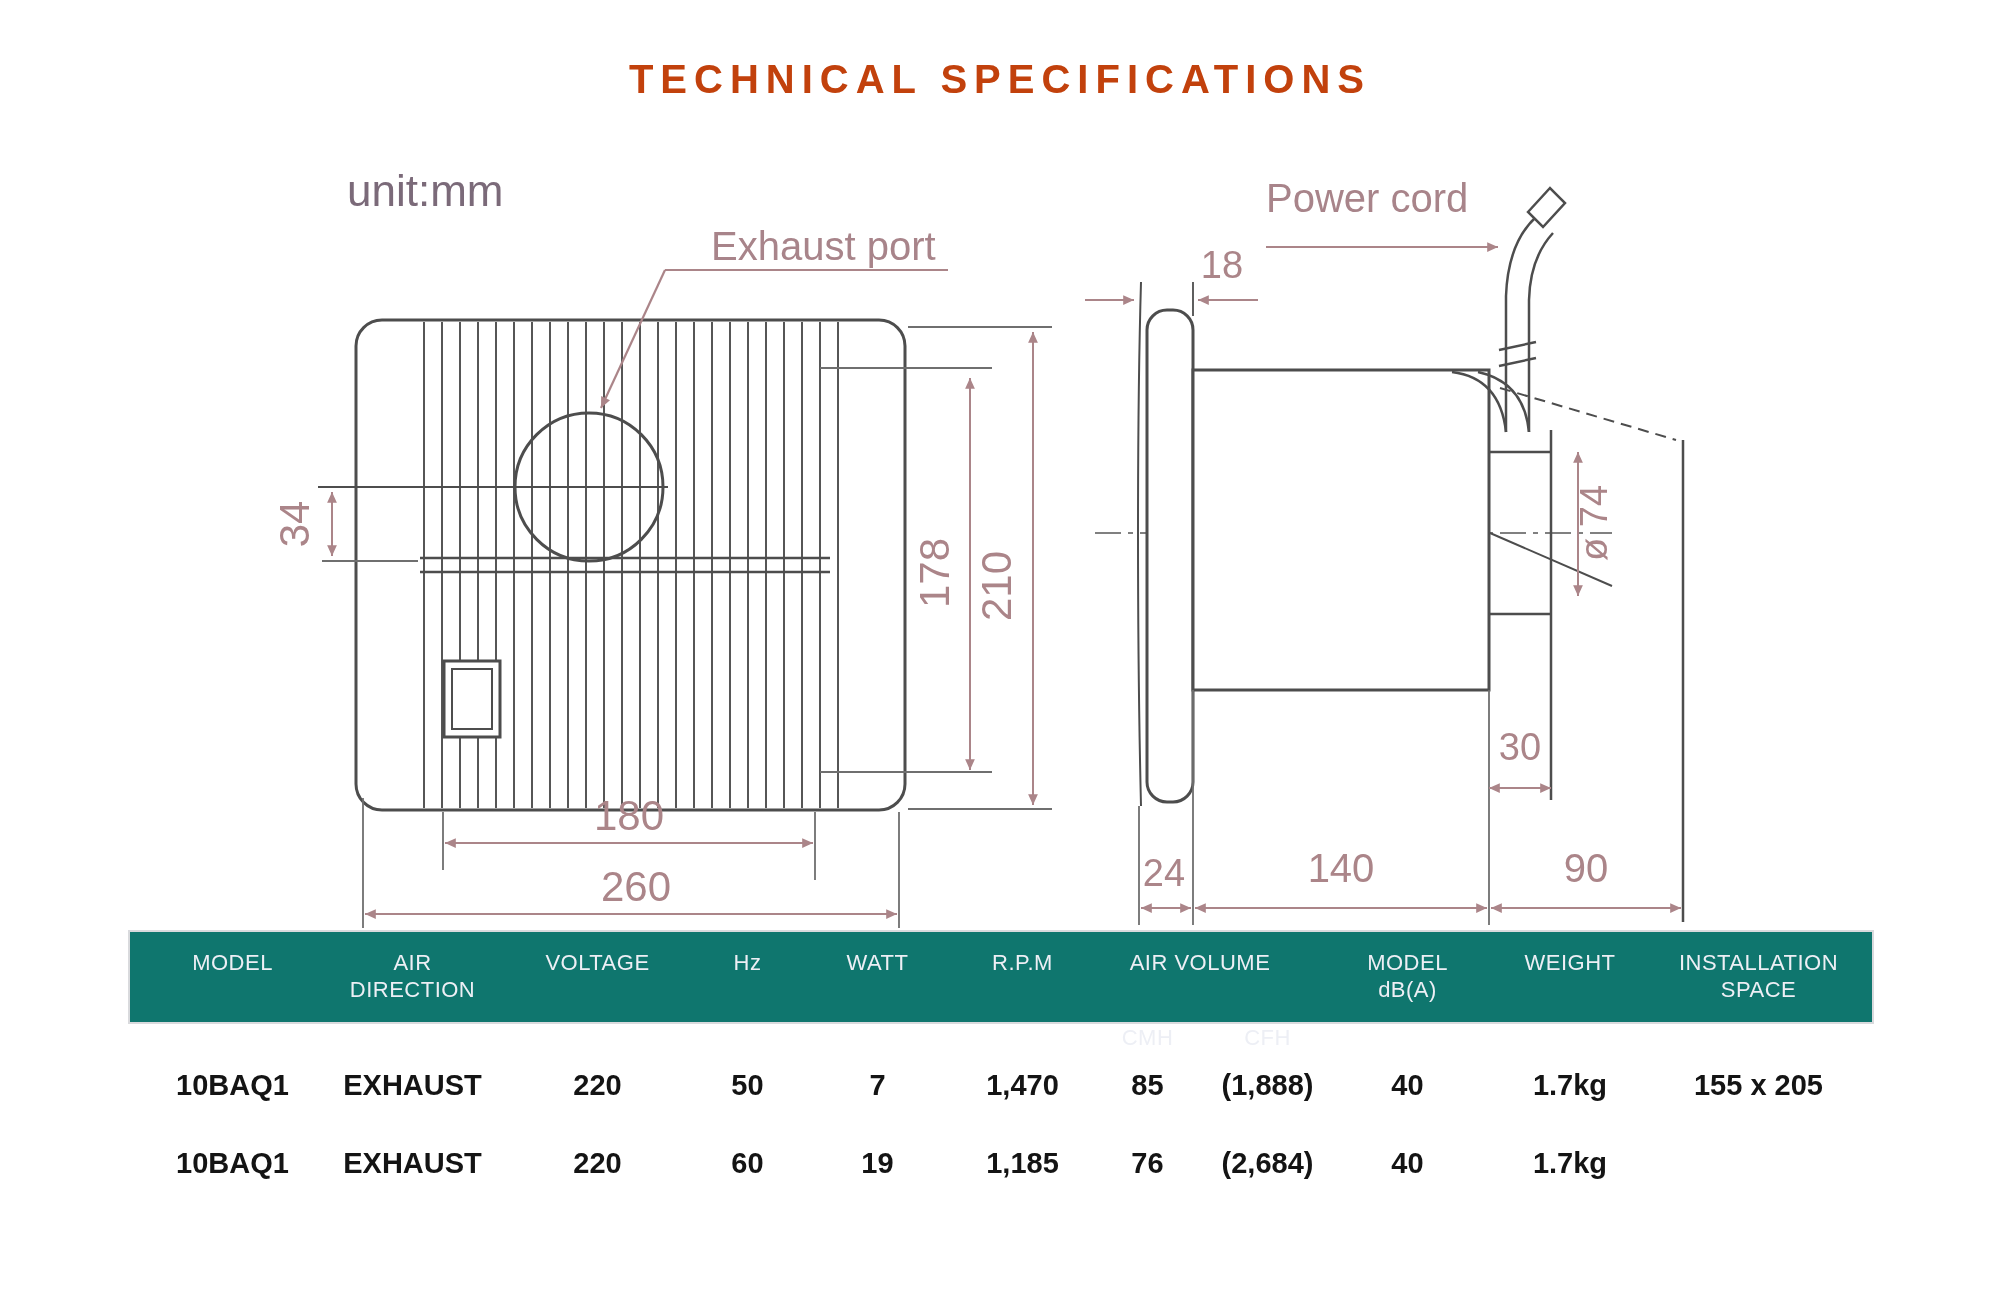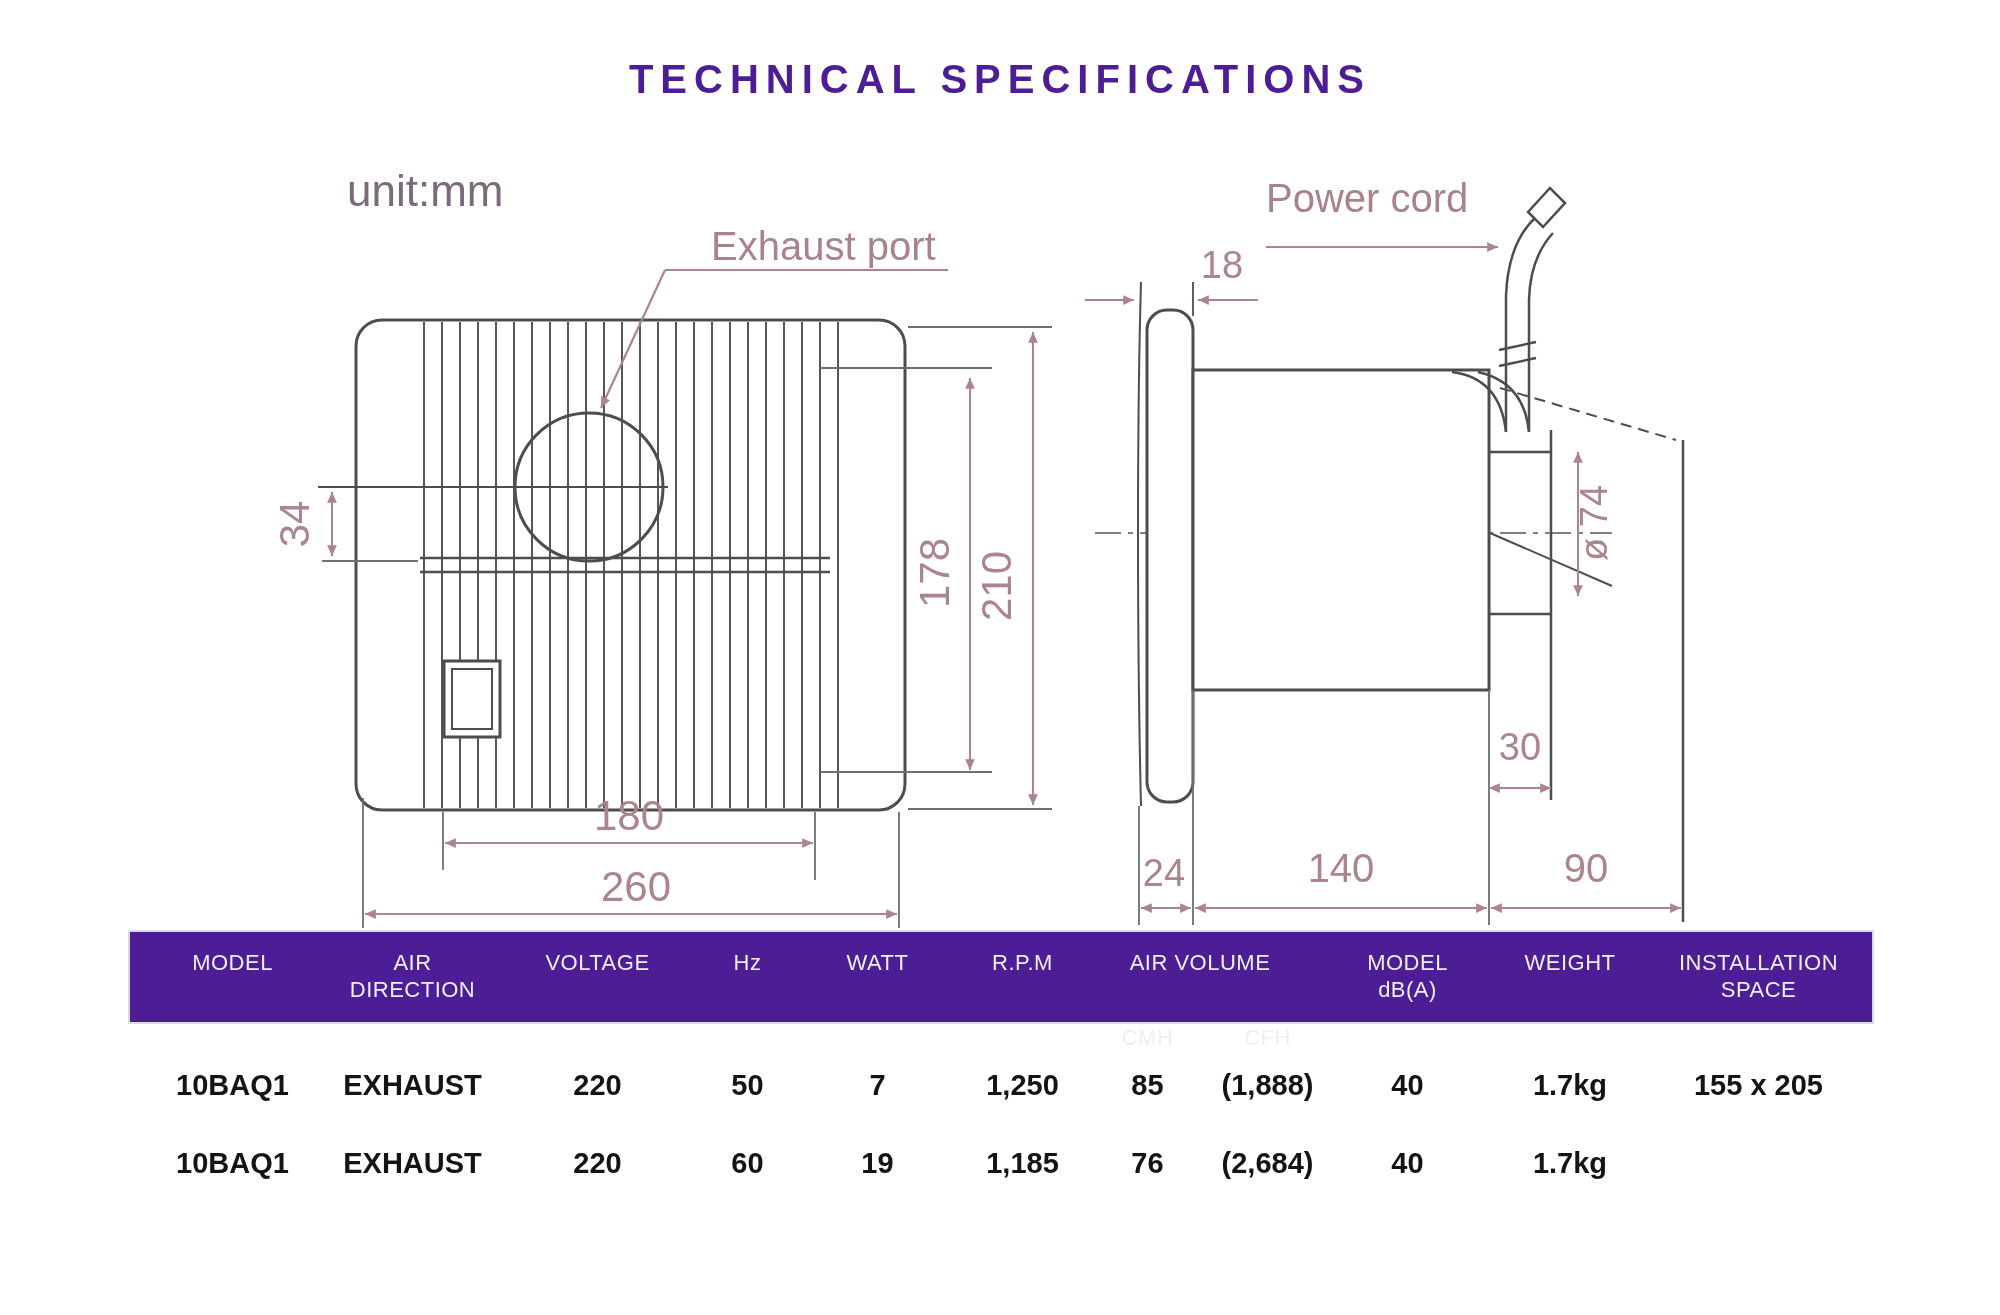--- a/index.html
+++ b/index.html
@@ -3,30 +3,30 @@
 <meta charset="utf-8">
 <style>
   html,body { margin:0; padding:0; background:#ffffff; }
   .page {
     position:relative; width:2000px; height:1315px; background:#ffffff;
     font-family:"Liberation Sans", sans-serif; overflow:hidden;
   }
   .title {
     position:absolute; top:57px; left:0; width:100%;
     text-align:center; font-size:40px; font-weight:800;
-    letter-spacing:7px; color:#4c1d95; white-space:nowrap;
+    letter-spacing:7px; color:#c2410c; white-space:nowrap;
   }
   svg.drawing { position:absolute; top:0; left:0; }
   svg.drawing text { font-family:"Liberation Sans", sans-serif; }
 
   .spec-table { position:absolute; left:130px; top:932px; width:1742px; }
   .thead {
     display:grid;
     grid-template-columns:205px 155px 215px 85px 175px 115px 240px 175px 150px 227px;
-    background:#4c1d95; box-shadow:0 0 0 2px #d9dadd;
+    background:#0f766e; box-shadow:0 0 0 2px #d9dadd;
     height:90px; color:#edeff5; font-size:22px; font-weight:400;
   }
   .th { text-align:center; padding-top:17px; line-height:27px; letter-spacing:0.5px; }
   .th .sub-row { display:grid; grid-template-columns:135px 105px;margin-top:48px; }
   .tbody { padding-top:24px; }
   .row {
     display:grid;
     grid-template-columns:205px 155px 215px 85px 175px 115px 135px 105px 175px 150px 227px;
     height:78px; align-items:center;
     font-weight:700; font-size:29px; color:#141414; text-align:center;
@@ -164,21 +164,21 @@
       </div>
     </div>
 
     <div class="tbody">
       <div class="row">
         <div>10BAQ1</div>
         <div>EXHAUST</div>
         <div>220</div>
         <div>50</div>
         <div>7</div>
-        <div>1,250</div>
+        <div>1,470</div>
         <div>85</div>
         <div>(1,888)</div>
         <div>40</div>
         <div>1.7kg</div>
         <div>155 x 205</div>
       </div>
       <div class="row">
         <div>10BAQ1</div>
         <div>EXHAUST</div>
         <div>220</div>

